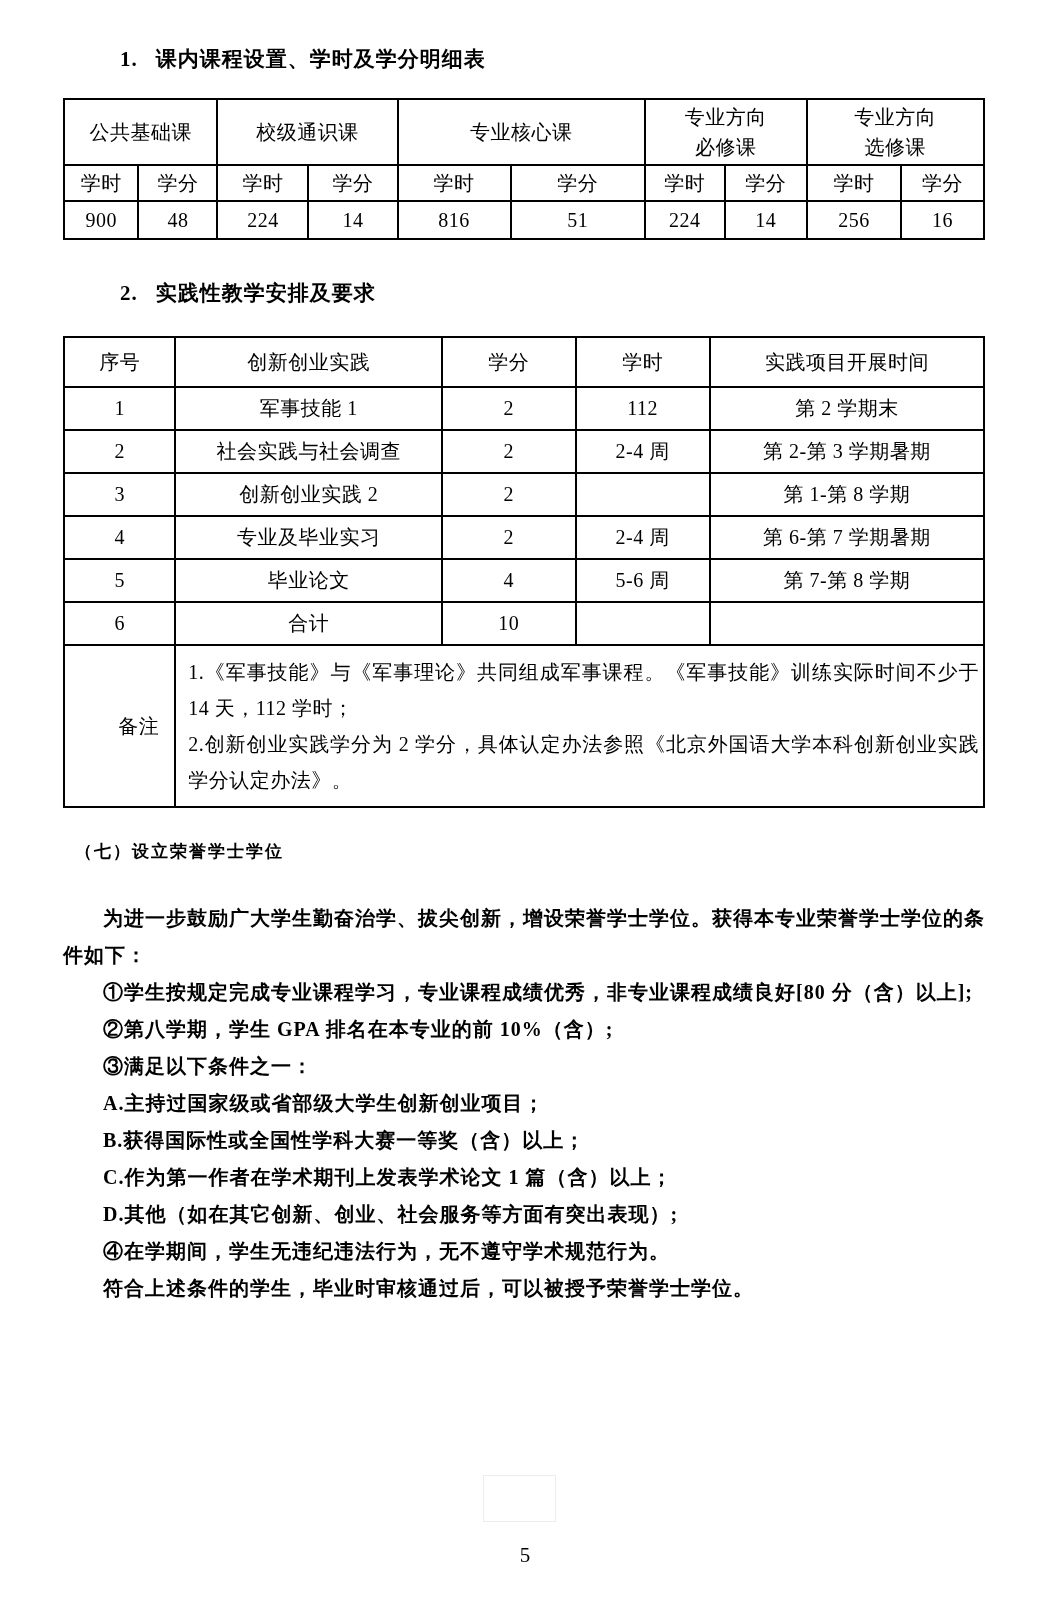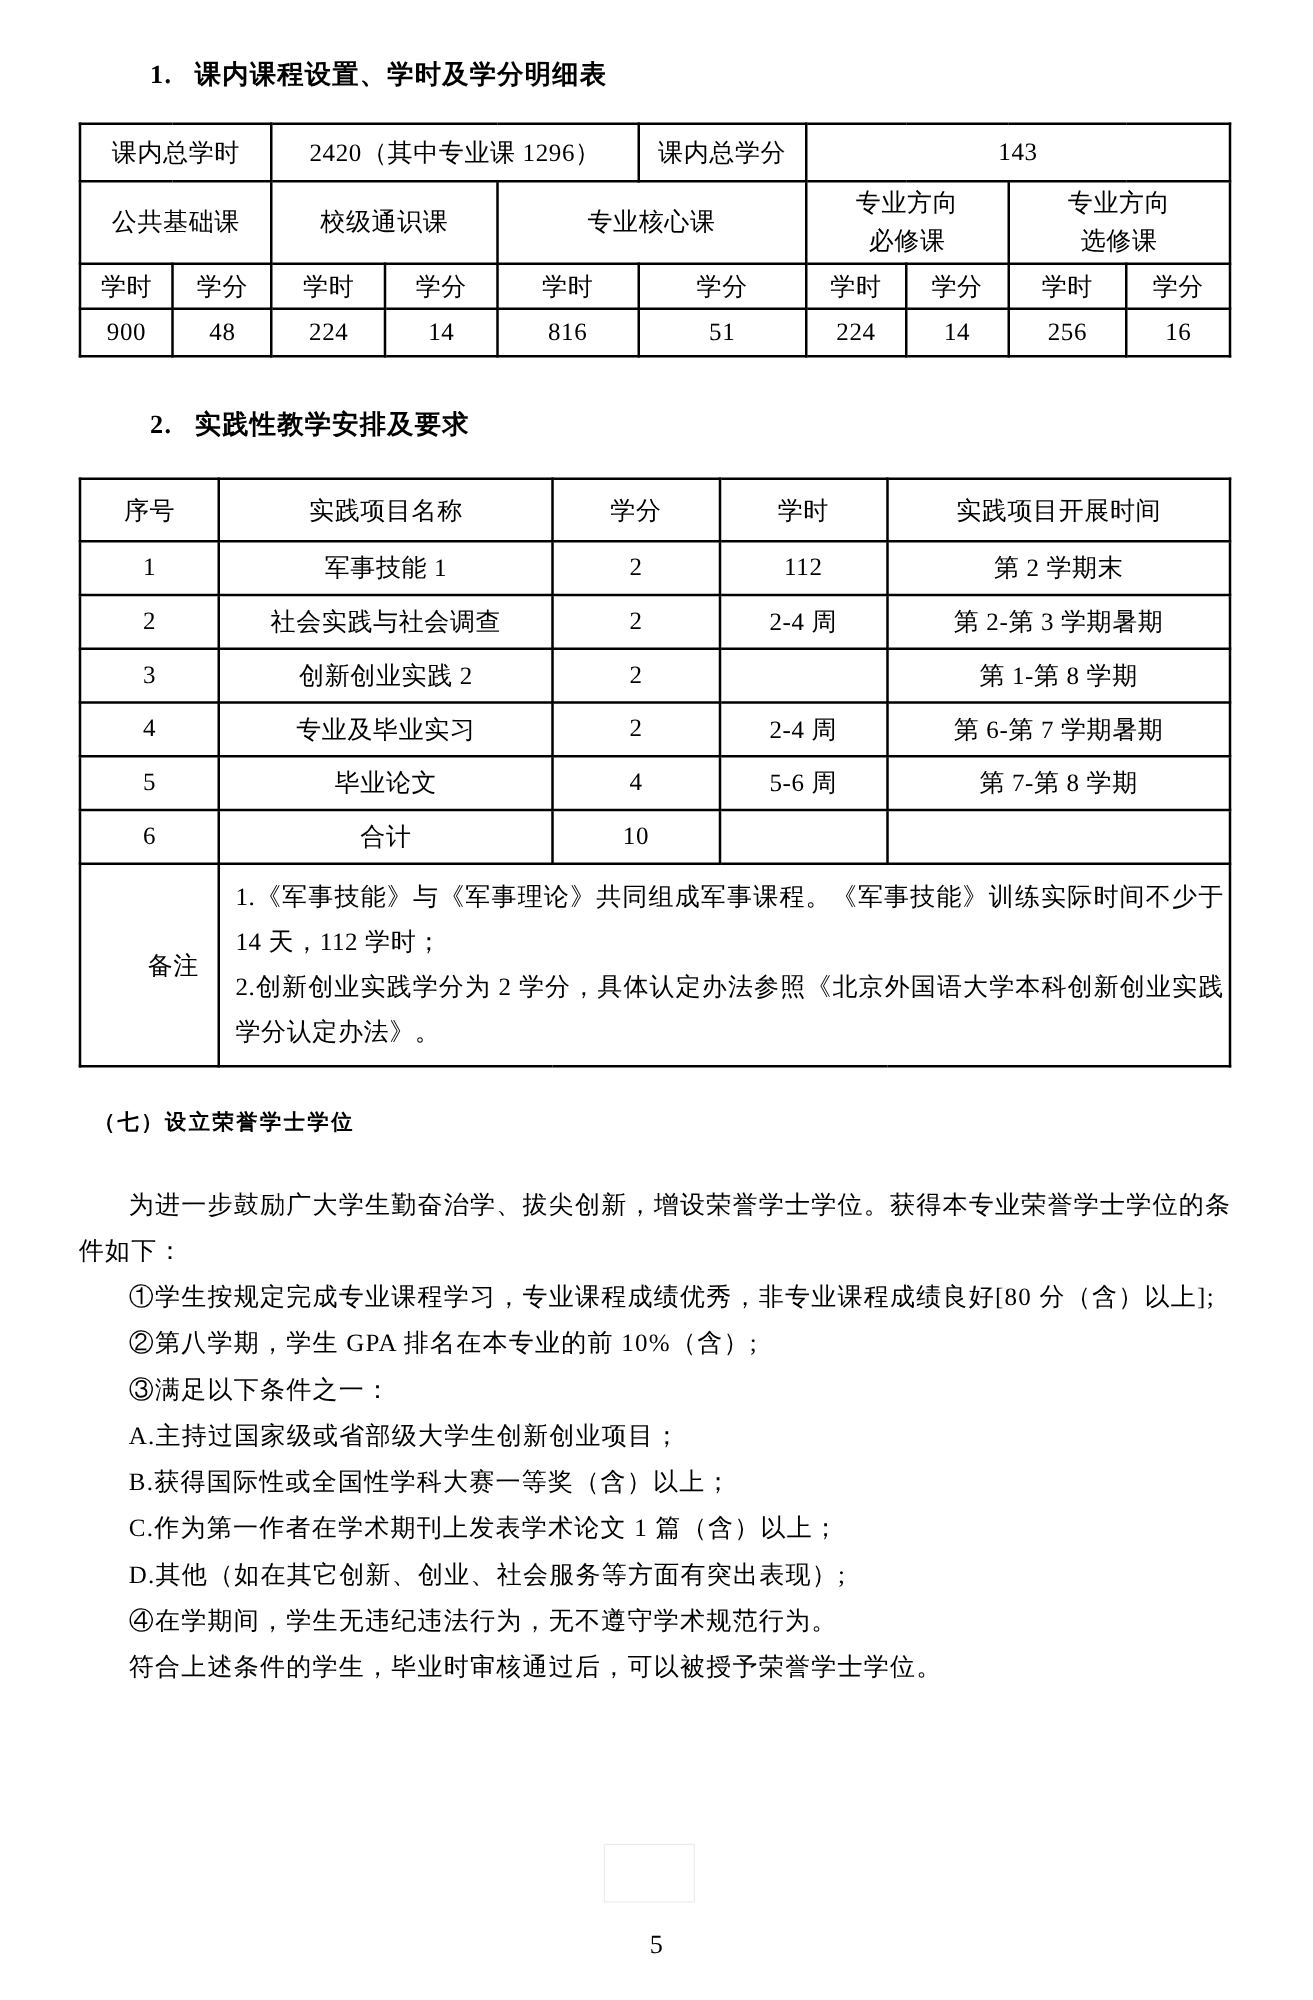--- a/index.html
+++ b/index.html
@@ -75,21 +75,21 @@
   }
 
   
   .honor-heading {
     margin: 28px 0 0 12px;
     font-size: 17px;
     font-weight: bold;
     letter-spacing: 2px;
     line-height: 32px;
   }
-  .honor-body { margin-top: 32px; }
+  .honor-body { margin-top: 32px; font-weight: bold; }
   .honor-body p {
     margin: 0;
     font-size: 20px;
     line-height: 37px;
     text-indent: 2em;
     text-align: justify;
     letter-spacing: 1px;
   }
 
   
@@ -131,26 +131,20 @@
         <col style="width:9.9%">
           <col style="width:9.7%">
         <col style="width:12.3%">
           <col style="width:14.6%">
         <col style="width:8.7%">
           <col style="width:8.9%">
         <col style="width:10.3%">
           <col style="width:9.0%">
       </colgroup>
       <tbody>
-        <tr class="r1">
-          <td colspan="2">课内总学时</td>
-          <td colspan="3">2420（其中专业课 1296）</td>
-          <td>课内总学分</td>
-          <td colspan="4">143</td>
-        </tr>
         <tr class="r2">
           <td colspan="2">公共基础课</td>
           <td colspan="2">校级通识课</td>
           <td colspan="2">专业核心课</td>
           <td colspan="2">专业方向
 必修课</td>
           <td colspan="2">专业方向
 选修课</td>
         </tr>
         <tr class="r3">
@@ -188,21 +182,21 @@
       <colgroup>
         <col style="width:12.1%">
           <col style="width:29.0%">
         <col style="width:14.5%">
           <col style="width:14.6%">
         <col style="width:29.8%">
       </colgroup>
       <thead>
         <tr>
           <th>序号</th>
-          <th>实践项目名称</th>
+          <th>创新创业实践</th>
           <th>学分</th>
           <th>学时</th>
           <th>实践项目开展时间</th>
         </tr>
       </thead>
       <tbody>
         <tr>
           <td class="data-cell">1</td>
           <td class="data-cell">军事技能 1</td>
           <td class="data-cell">2</td>

